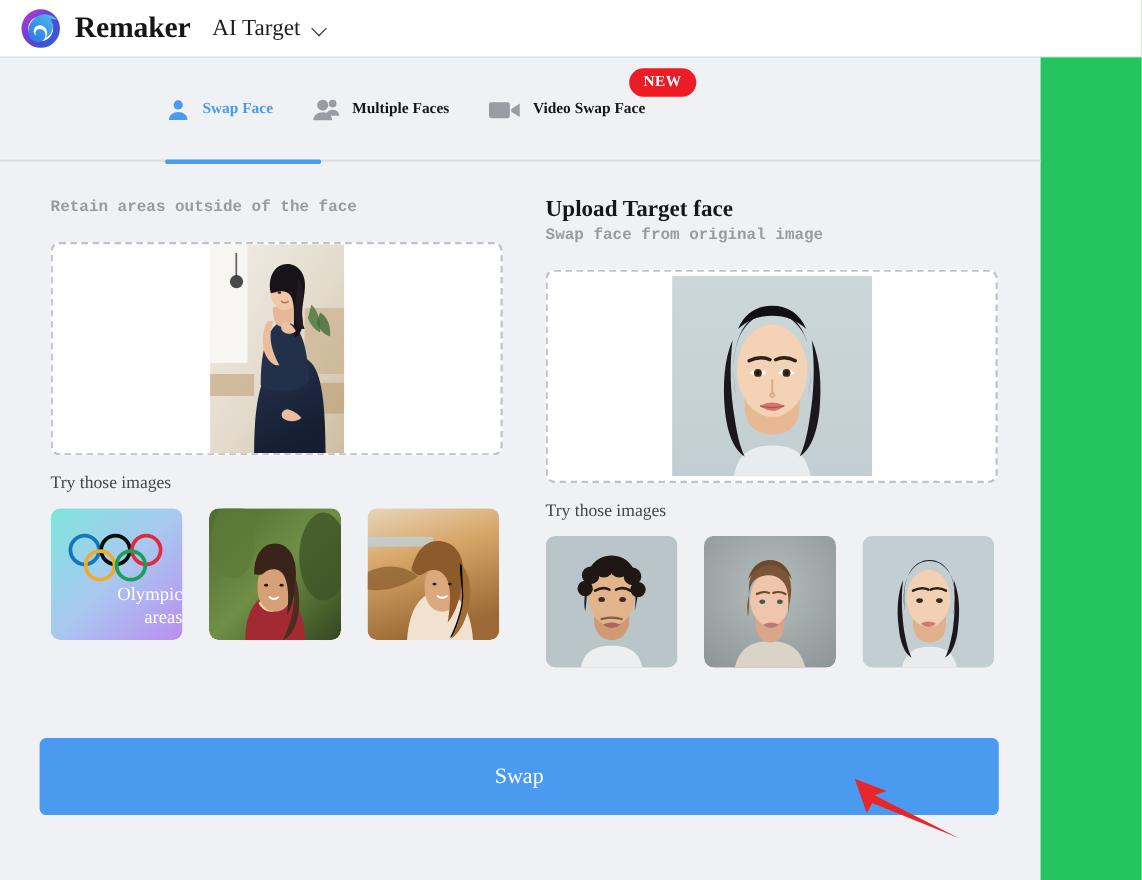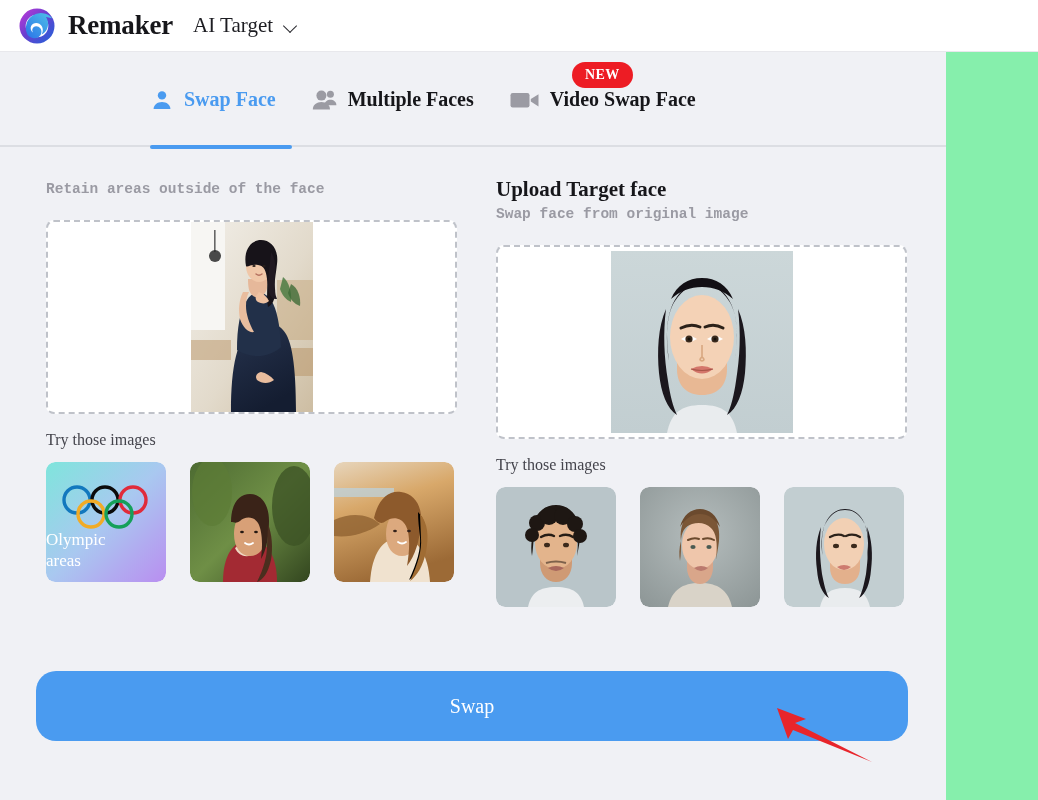--- a/index.html
+++ b/index.html
@@ -2,21 +2,21 @@
 <html><head>
 <meta charset="utf-8">
 <style>
   * { box-sizing: border-box; margin: 0; padding: 0; }
   html, body {
     width: 1038px; height: 800px;
     font-family: "Liberation Serif", "DejaVu Serif", serif;
     background: #ffffff;
     overflow: hidden;
   }
-  .page { position: relative; width: 1038px; height: 800px; background:#86efac; }
+  .page { position: relative; width: 1038px; height: 800px; background:#22c55e; }
 
   
   .header {
     position: absolute; left:0; top:0; width:1038px; height:52px;
     background:#ffffff;
     border-bottom:1px solid #e8e8ec;
     display:flex; align-items:center;
   }
   .logo-wrap { margin-left:18px; display:flex; align-items:center; }
   .logo {
@@ -54,21 +54,21 @@
     position:absolute; left:0; top:0; width:946px; height:95px;
     border-bottom:2px solid #dcdee3;
   }
   .tabs {
     position:absolute; left:150px; top:0; height:95px;
     display:flex; align-items:center; gap:36px;
   }
   .tab { display:flex; align-items:center; position:relative; height:95px; cursor:pointer; }
   .tab .ticon { margin-right:10px; display:flex; align-items:center; }
   .tab .tlabel {
-    font-size:20px; font-weight:bold;
+    font-size:14px; font-weight:bold;
     font-family:"Liberation Serif", serif;
     color:#16161a; white-space:nowrap;
   }
   .tab.active .tlabel { color:#4a9bf0; }
   .tab-underline {
     position:absolute; left:150px; top:93px; width:142px; height:4px;
     background:#4a9bf0; border-radius:2px;
   }
   .new-badge {
     position:absolute; left:572px; top:10px;
@@ -104,34 +104,34 @@
   }
   .thumbs { margin-top:13px; display:flex; gap:24px; }
   .thumb {
     width:120px; height:120px; border-radius:9px; overflow:hidden;
     position:relative; cursor:pointer; display:block;
   }
 
   
   .swap-btn {
     position:absolute; left:36px; top:619px; width:872px; height:70px;
-    background:#4a9bf0; border:none; border-radius:20px;
+    background:#4a9bf0; border:none; border-radius:6px;
     color:#ffffff; font-size:20px;
     font-family:"Liberation Serif", serif;
     display:flex; align-items:center; justify-content:center;
     cursor:pointer;
   }
 
   
   .arrow-svg { position:absolute; left:760px; top:690px; pointer-events:none; }
 
   
   .oly-text {
     position:absolute; left:0; right:0; bottom:11px;
-    text-align:left; color:#ffffff; font-size:17px; line-height:21px;
+    text-align:right; color:#ffffff; font-size:17px; line-height:21px;
     font-family:"Liberation Serif", serif;
   }
 </style>
 </head>
 <body>
 
 <div class="page">
 
   <div class="header">
     <div class="logo-wrap">

